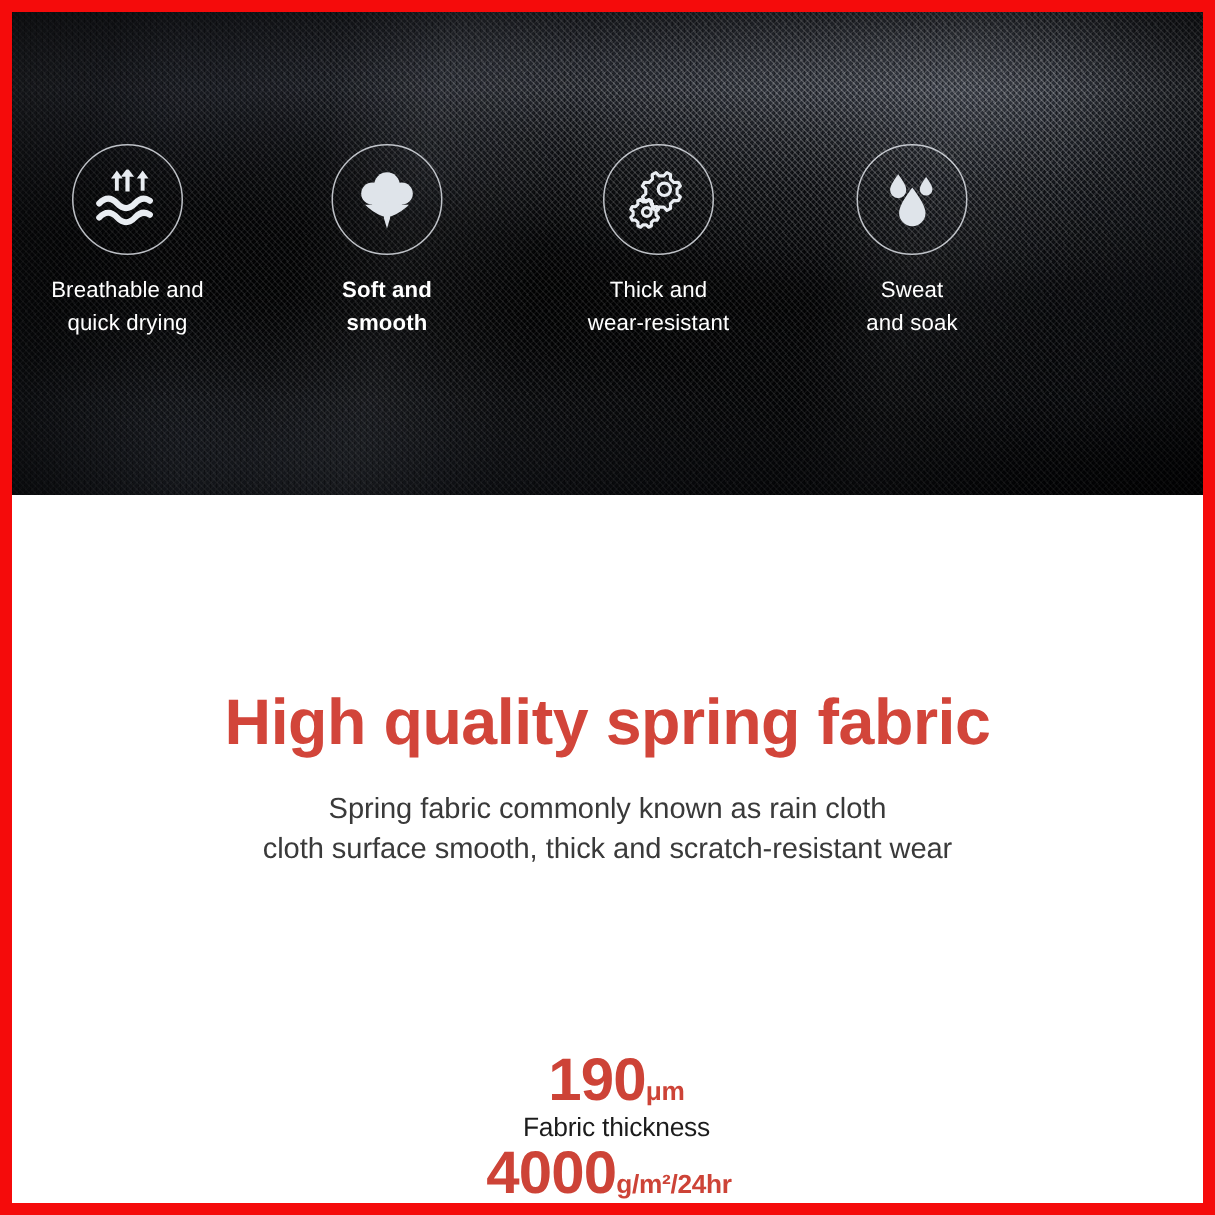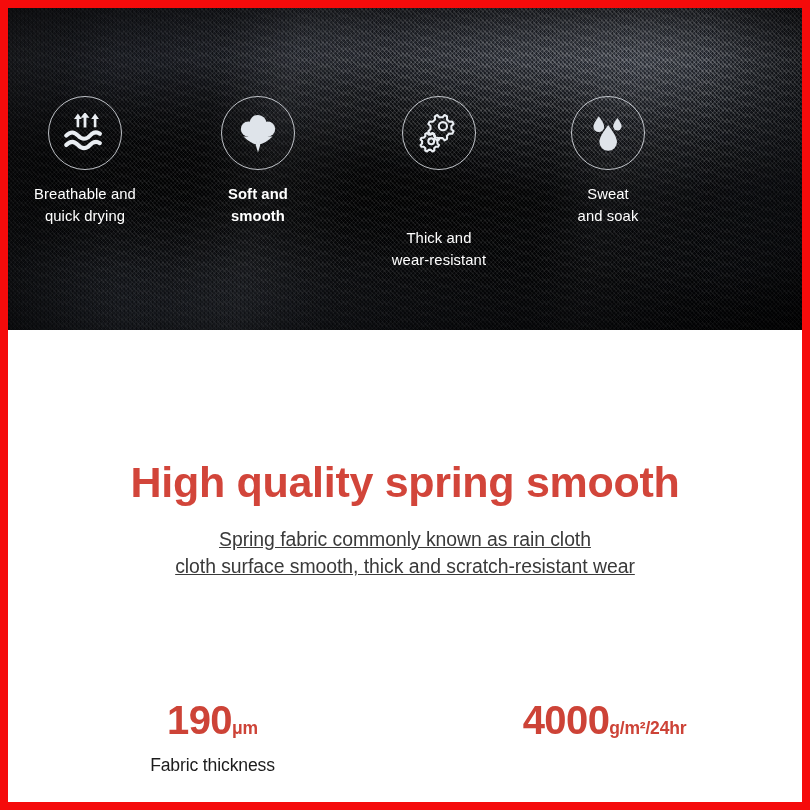--- a/index.html
+++ b/index.html
@@ -107,21 +107,21 @@
     font-size:14.8px;
     line-height:1.47;
     text-align:center;
     letter-spacing:.1px;
     white-space:pre-line;
   }
 
   
   .feature.f1 { transform:translateX(-10px); }
   .feature.f2 { transform:translateX(-11px);font-weight:bold; }
-  .feature.f3 { transform:translateX(-4px);gap:44px; }
+  .feature.f3 { transform:translateX(-4px); }
   .feature.f4 { transform:translateX(-9px);align-items:center; }
 
   
   .lower {
     position:relative;
     width:794px;
     height:472px;
     background:#ffffff;
   }
 
@@ -138,45 +138,45 @@
 
   .sub {
     position:absolute;
     left:0; right:0; top:196px;
     text-align:center;
     color:#3a3a3a;
     font-size:19.4px;
     line-height:1.38;
     white-space:pre-line;
     letter-spacing:-.05px;
-    text-decoration:underline;
   }
 
   .stats {
     position:absolute;
     left:0; right:0; top:370px;
     display:flex;
+    flex-direction:column;
   }
   .stat { flex:1 1 0; text-align:center; }
 
   .stat-num {
     color:#cd4337;
     font-weight:bold;
     font-size:40px;
     line-height:1;
     letter-spacing:-.6px;
     white-space:nowrap;
   }
   .stat-unit {
     font-size:17.5px;
     font-weight:bold;
     letter-spacing:-.2px;
   }
   .stat-cap {
-    margin-top:15px;
+    margin-top:1px;
     color:#1c1c1c;
     font-size:17.6px;
     letter-spacing:-.15px;
     white-space:nowrap;
     text-align:center;
   }
 
   .stat.s1 { transform:translateX(6px); }
   .stat.s2 { transform:translateX(1px); }
 </style>
@@ -265,21 +265,21 @@
         </div>
         <div class="f-label">Sweat
 and soak</div>
       </div>
 
     </div>
   </div>
 
   <div class="lower">
 
-    <div class="headline">High quality spring smooth</div>
+    <div class="headline">High quality spring fabric</div>
     <div class="sub">Spring fabric commonly known as rain cloth
 cloth surface smooth, thick and scratch-resistant wear</div>
 
     <div class="stats">
 
       <div class="stat s1">
         <div class="stat-num"><span>190</span><span class="stat-unit">μm</span></div>
         <div class="stat-cap">Fabric thickness</div>
       </div>
 

